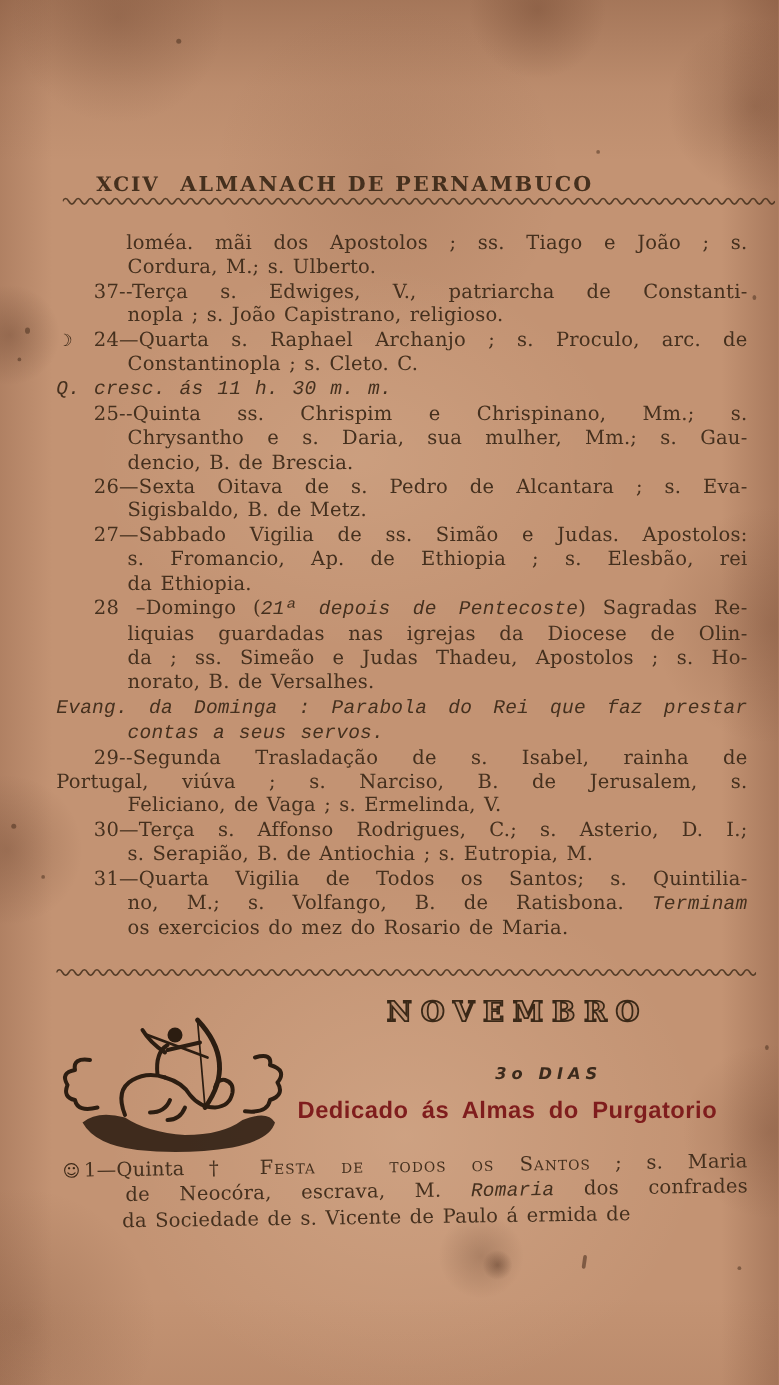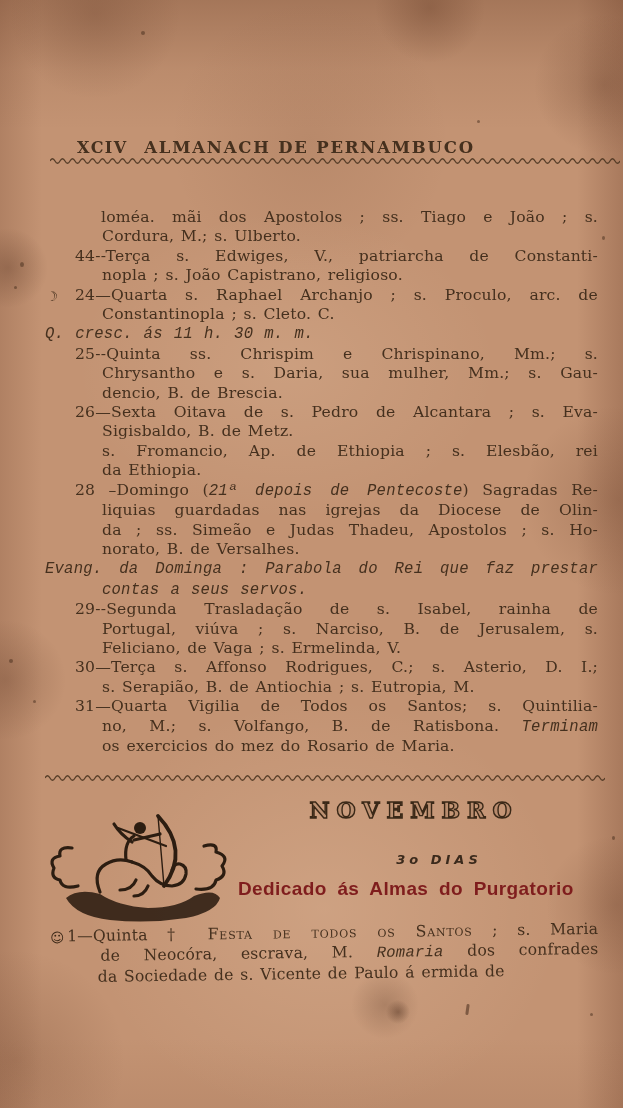--- a/index.html
+++ b/index.html
@@ -70,61 +70,62 @@
   <span id="pagenum">XCIV</span>
   <span id="headtitle">ALMANACH DE PERNAMBUCO</span>
 </header>
 
 <div id="wave1" class="wavy"><svg width="570" height="12">
       <path d="M0 6 q2.5 -4.5 5 0 q2.5 4.5 5 0 q2.5 -4.5 5 0 q2.5 4.5 5 0 q2.5 -4.5 5 0 q2.5 4.5 5 0 q2.5 -4.5 5 0 q2.5 4.5 5 0 q2.5 -4.5 5 0 q2.5 4.5 5 0 q2.5 -4.5 5 0 q2.5 4.5 5 0 q2.5 -4.5 5 0 q2.5 4.5 5 0 q2.5 -4.5 5 0 q2.5 4.5 5 0 q2.5 -4.5 5 0 q2.5 4.5 5 0 q2.5 -4.5 5 0 q2.5 4.5 5 0 q2.5 -4.5 5 0 q2.5 4.5 5 0 q2.5 -4.5 5 0 q2.5 4.5 5 0 q2.5 -4.5 5 0 q2.5 4.5 5 0 q2.5 -4.5 5 0 q2.5 4.5 5 0 q2.5 -4.5 5 0 q2.5 4.5 5 0 q2.5 -4.5 5 0 q2.5 4.5 5 0 q2.5 -4.5 5 0 q2.5 4.5 5 0 q2.5 -4.5 5 0 q2.5 4.5 5 0 q2.5 -4.5 5 0 q2.5 4.5 5 0 q2.5 -4.5 5 0 q2.5 4.5 5 0 q2.5 -4.5 5 0 q2.5 4.5 5 0 q2.5 -4.5 5 0 q2.5 4.5 5 0 q2.5 -4.5 5 0 q2.5 4.5 5 0 q2.5 -4.5 5 0 q2.5 4.5 5 0 q2.5 -4.5 5 0 q2.5 4.5 5 0 q2.5 -4.5 5 0 q2.5 4.5 5 0 q2.5 -4.5 5 0 q2.5 4.5 5 0 q2.5 -4.5 5 0 q2.5 4.5 5 0 q2.5 -4.5 5 0 q2.5 4.5 5 0 q2.5 -4.5 5 0 q2.5 4.5 5 0 q2.5 -4.5 5 0 q2.5 4.5 5 0 q2.5 -4.5 5 0 q2.5 4.5 5 0 q2.5 -4.5 5 0 q2.5 4.5 5 0 q2.5 -4.5 5 0 q2.5 4.5 5 0 q2.5 -4.5 5 0 q2.5 4.5 5 0 q2.5 -4.5 5 0 q2.5 4.5 5 0 q2.5 -4.5 5 0 q2.5 4.5 5 0 q2.5 -4.5 5 0 q2.5 4.5 5 0 q2.5 -4.5 5 0 q2.5 4.5 5 0 q2.5 -4.5 5 0 q2.5 4.5 5 0 q2.5 -4.5 5 0 q2.5 4.5 5 0 q2.5 -4.5 5 0 q2.5 4.5 5 0 q2.5 -4.5 5 0 q2.5 4.5 5 0 q2.5 -4.5 5 0 q2.5 4.5 5 0 q2.5 -4.5 5 0 q2.5 4.5 5 0 q2.5 -4.5 5 0 q2.5 4.5 5 0 q2.5 -4.5 5 0 q2.5 4.5 5 0 q2.5 -4.5 5 0 q2.5 4.5 5 0 q2.5 -4.5 5 0 q2.5 4.5 5 0 q2.5 -4.5 5 0 q2.5 4.5 5 0 q2.5 -4.5 5 0 q2.5 4.5 5 0 q2.5 -4.5 5 0 q2.5 4.5 5 0 q2.5 -4.5 5 0 q2.5 4.5 5 0 q2.5 -4.5 5 0 q2.5 4.5 5 0 q2.5 -4.5 5 0 q2.5 4.5 5 0 q2.5 -4.5 5 0 q2.5 4.5 5 0 q2.5 -4.5 5 0 q2.5 4.5 5 0" fill="none" stroke="#4a3420" stroke-width="1.3" opacity="0.9"></path>
     </svg></div>
 
 <section class="col" id="october">
     <div class="entry">
-      <div class="line just" style="margin-left: 56px; margin-top: 23px;"><span>loméa. mãi dos Apostolos ; ss. Tiago e João ; s.</span></div>
+      <div class="line just" style="margin-left: 56px;"><span>loméa. mãi dos Apostolos ; ss. Tiago e João ; s.</span></div>
       <div class="line" style="margin-left: 57px;"><span>Cordura, M.; s. Ulberto.</span></div>
     </div>
     <div class="entry">
-      <div class="line just" style="margin-left: 30px;"><span>44--Terça s. Edwiges, V., patriarcha de Constanti-</span></div>
+      <div class="line just" style="margin-left: 30px;"><span>37--Terça s. Edwiges, V., patriarcha de Constanti-</span></div>
       <div class="line" style="margin-left: 57px;"><span>nopla ; s. João Capistrano, religioso.</span></div>
     </div>
     <div class="entry">
       <span class="symbol" style="left: 1px;">☽</span>
       <div class="line just" style="margin-left: 30px;"><span>24—Quarta s. Raphael Archanjo ; s. Proculo, arc. de</span></div>
       <div class="line" style="margin-left: 57px;"><span>Constantinopla ; s. Cleto. C.</span></div>
     </div>
     <div class="entry">
       <div class="line" style="margin-left: 0px;"><span class="it">Q. cresc. ás 11 h. 30 m. m.</span></div>
     </div>
     <div class="entry">
       <div class="line just" style="margin-left: 30px;"><span>25--Quinta ss. Chrispim e Chrispinano, Mm.; s.</span></div>
       <div class="line just" style="margin-left: 57px;"><span>Chrysantho e s. Daria, sua mulher, Mm.; s. Gau-</span></div>
       <div class="line" style="margin-left: 57px;"><span>dencio, B. de Brescia.</span></div>
     </div>
     <div class="entry">
       <div class="line just" style="margin-left: 30px;"><span>26—Sexta Oitava de s. Pedro de Alcantara ; s. Eva-</span></div>
       <div class="line" style="margin-left: 57px;"><span>Sigisbaldo, B. de Metz.</span></div>
     </div>
     <div class="entry">
+      <div class="line just" style="margin-left: 30px;"><span>27—Sabbado Vigilia de ss. Simão e Judas. Apostolos:</span></div>
       <div class="line just" style="margin-left: 57px;"><span>s. Fromancio, Ap. de Ethiopia ; s. Elesbão, rei</span></div>
       <div class="line" style="margin-left: 57px;"><span>da Ethiopia.</span></div>
     </div>
     <div class="entry">
       <div class="line just" style="margin-left: 30px;"><span>28 –Domingo (</span><span class="it">21ª depois de Pentecoste</span><span>) Sagradas Re-</span></div>
       <div class="line just" style="margin-left: 57px;"><span>liquias guardadas nas igrejas da Diocese de Olin-</span></div>
       <div class="line just" style="margin-left: 57px;"><span>da ; ss. Simeão e Judas Thadeu, Apostolos ; s. Ho-</span></div>
       <div class="line" style="margin-left: 57px;"><span>norato, B. de Versalhes.</span></div>
     </div>
     <div class="entry">
       <div class="line just" style="margin-left: 0px;"><span class="it">Evang. da Dominga : Parabola do Rei que faz prestar</span></div>
       <div class="line" style="margin-left: 57px;"><span class="it">contas a seus servos.</span></div>
     </div>
     <div class="entry">
       <div class="line just" style="margin-left: 30px;"><span>29--Segunda Trasladação de s. Isabel, rainha de</span></div>
-      <div class="line just" style="margin-left: 57px;"><span>Portugal, viúva ; s. Narciso, B. de Jerusalem, s.</span></div>
+      <div class="line just" style=""><span>Portugal, viúva ; s. Narciso, B. de Jerusalem, s.</span></div>
       <div class="line" style="margin-left: 57px;"><span>Feliciano, de Vaga ; s. Ermelinda, V.</span></div>
     </div>
     <div class="entry">
       <div class="line just" style="margin-left: 30px;"><span>30—Terça s. Affonso Rodrigues, C.; s. Asterio, D. I.;</span></div>
       <div class="line" style="margin-left: 57px;"><span>s. Serapião, B. de Antiochia ; s. Eutropia, M.</span></div>
     </div>
     <div class="entry">
       <div class="line just" style="margin-left: 30px;"><span>31—Quarta Vigilia de Todos os Santos; s. Quintilia-</span></div>
       <div class="line just" style="margin-left: 57px;"><span>no, M.; s. Volfango, B. de Ratisbona. </span><span class="it">Terminam</span></div>
       <div class="line" style="margin-left: 57px;"><span>os exercicios do mez do Rosario de Maria.</span></div>

